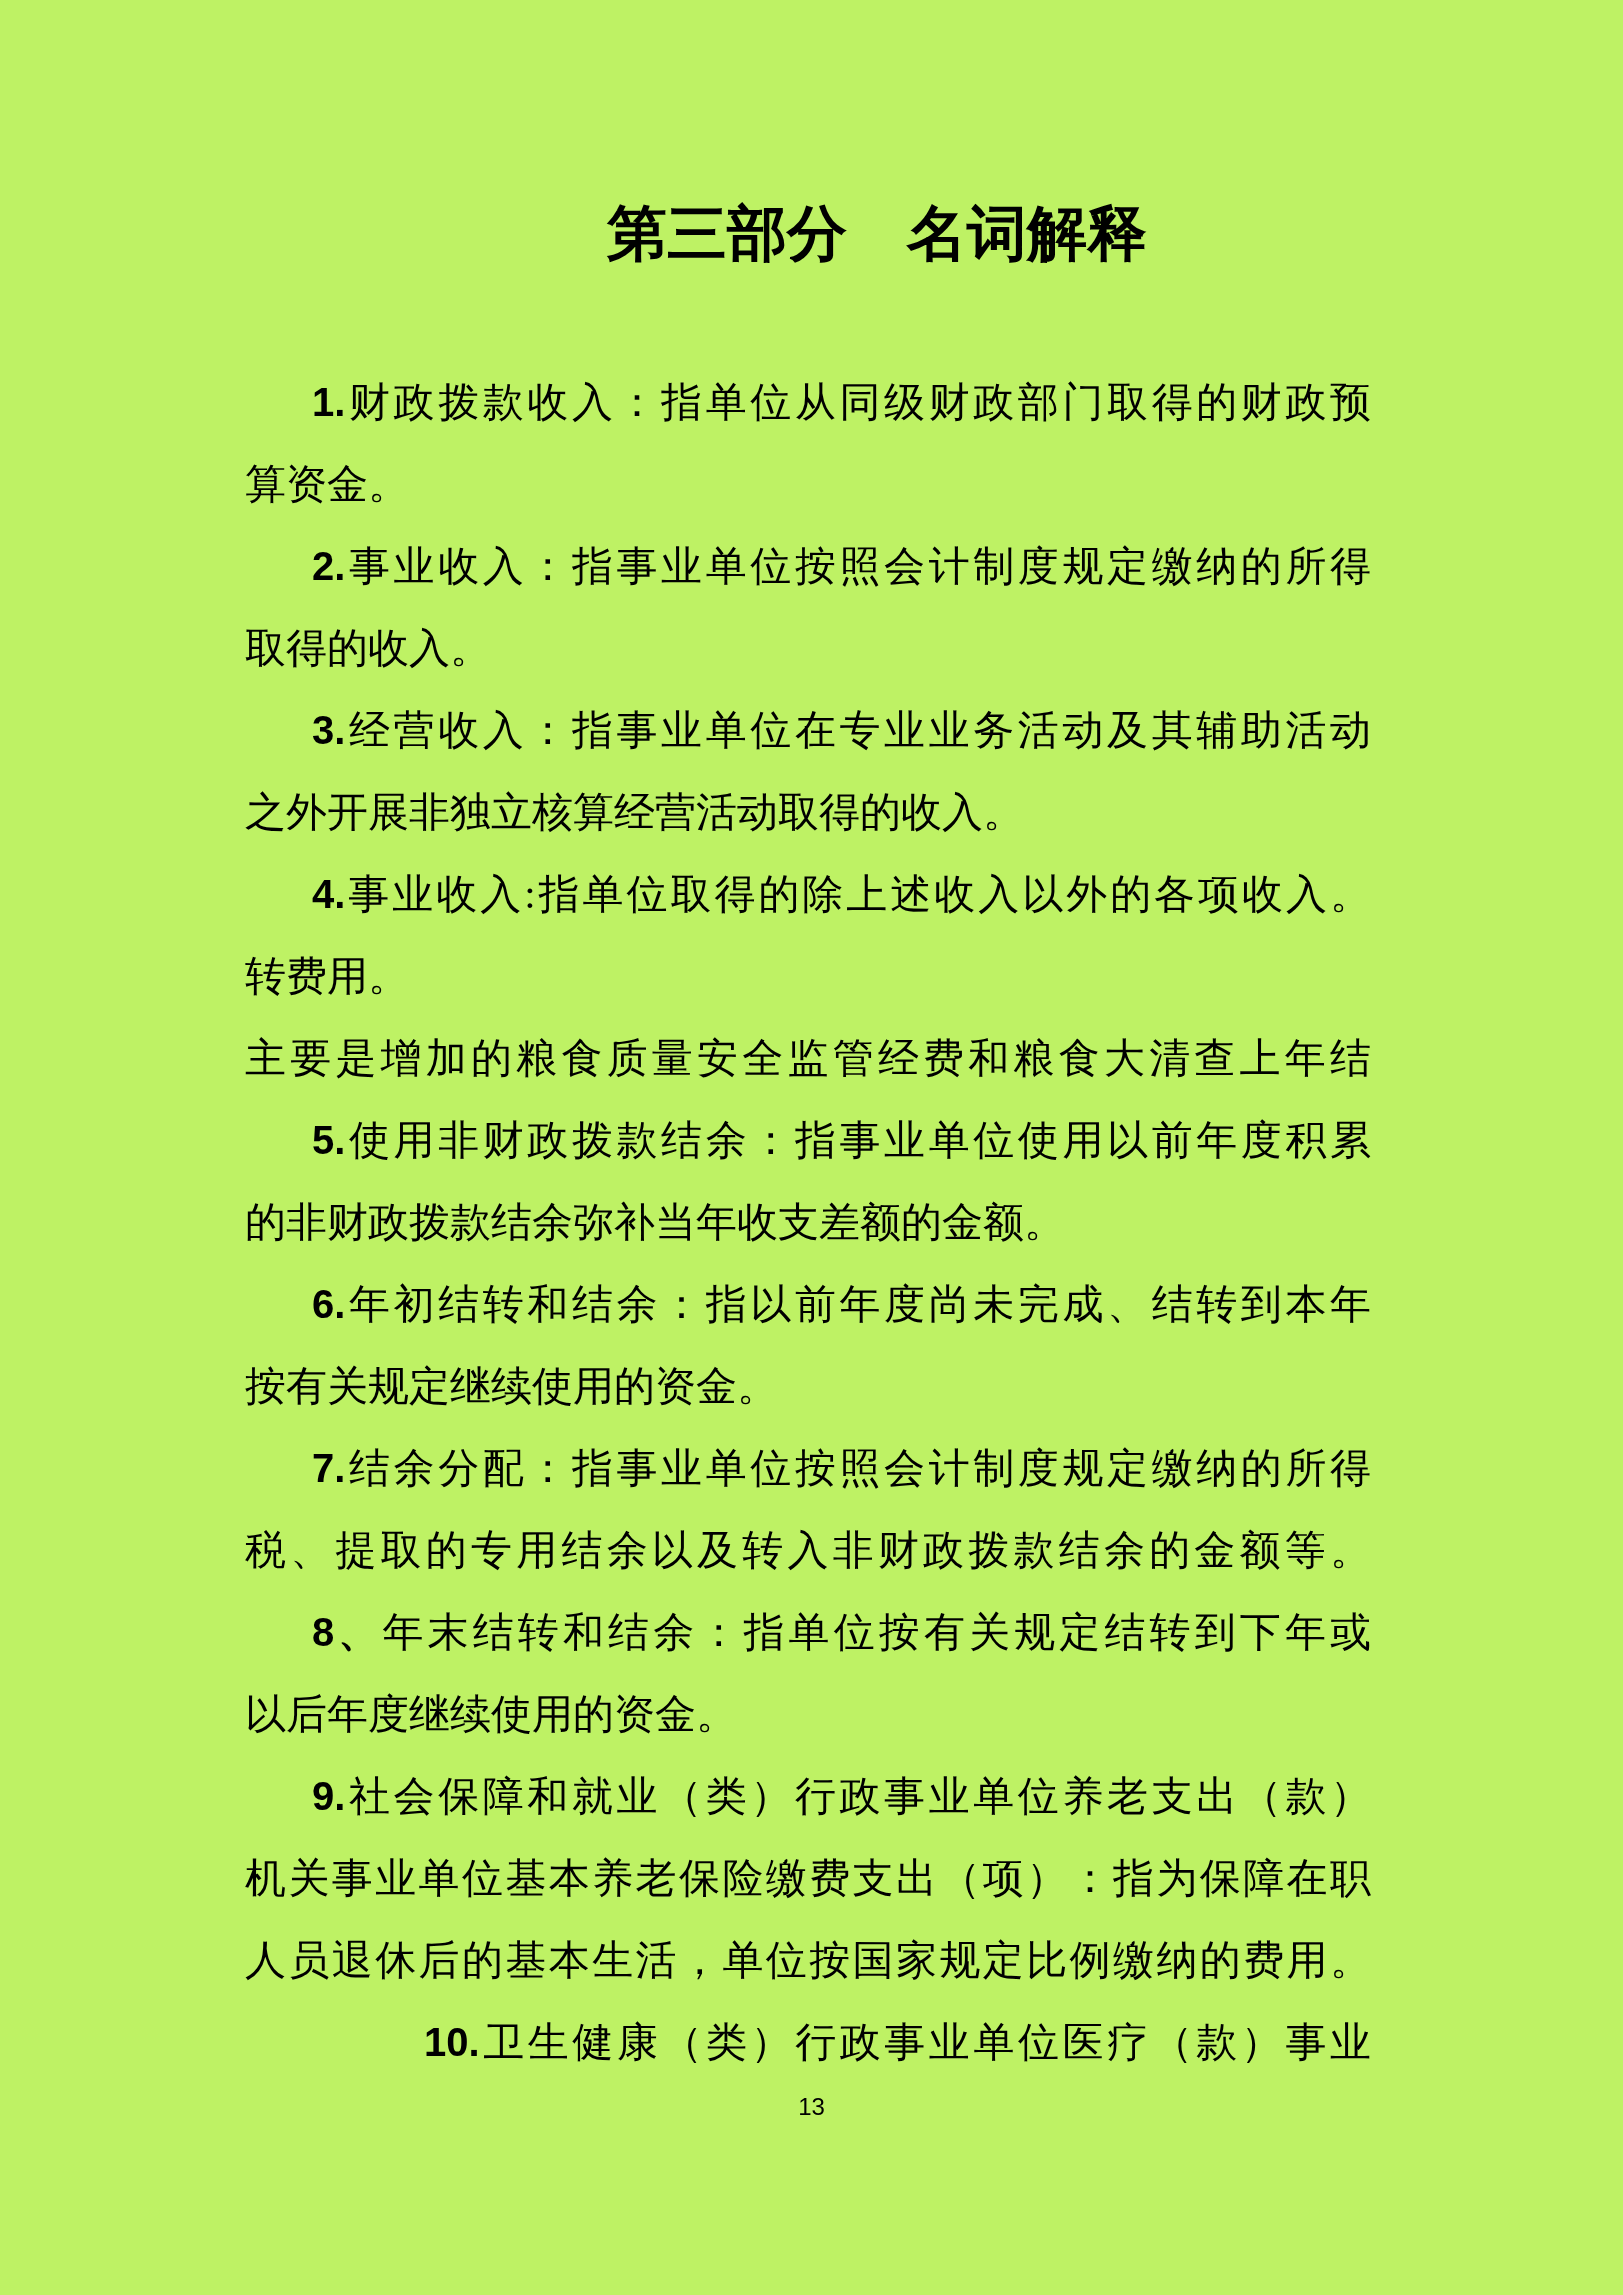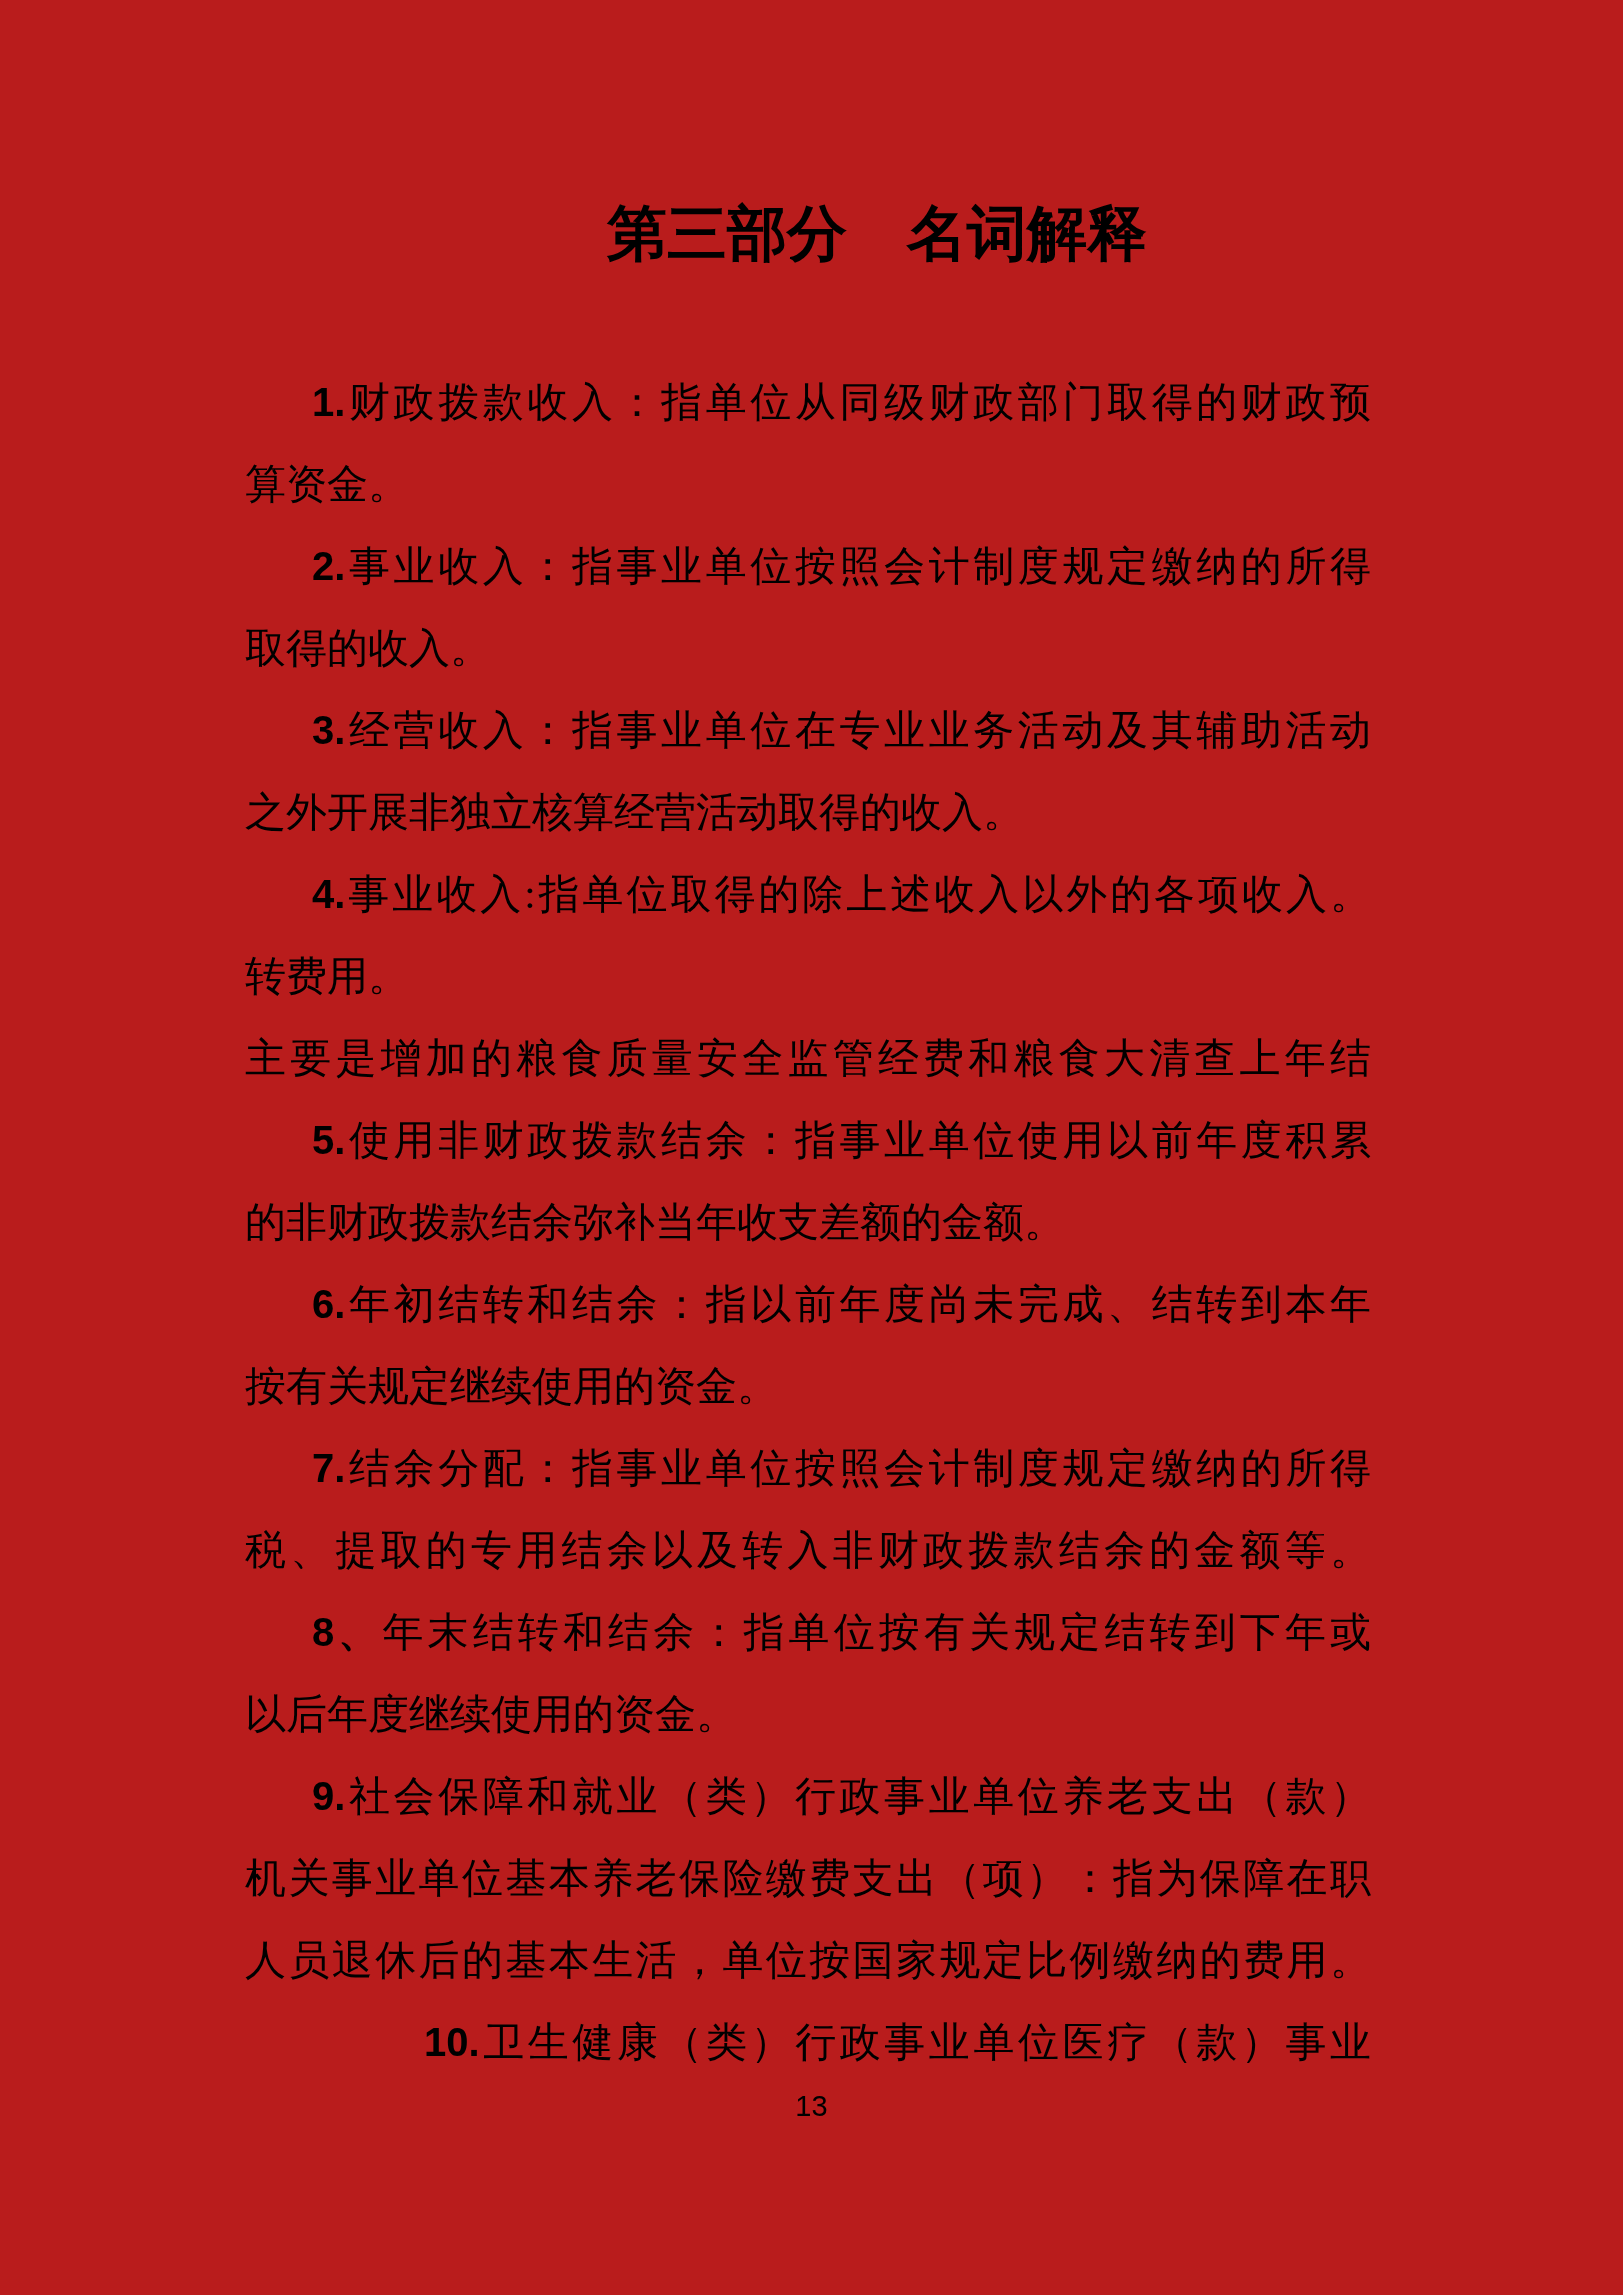--- a/index.html
+++ b/index.html
@@ -1,20 +1,20 @@
 <!DOCTYPE html>
 <html style="font-size:11px"><head>
 <meta charset="utf-8">
 <style>
   html, body { margin: 0; padding: 0; background: #888; }
   .page {
     position: relative;
     width: 1623px;
     height: 2295px;
-    background: #b91c1c;
+    background: #bef264;
     margin: 0 auto;
     overflow: hidden;
     color: #000000;
     font-family: "Liberation Serif", "DejaVu Serif", serif;
   }
   .title {
     position: absolute;
     left: 607px;
     top: 202px;
     margin: 0;
@@ -50,21 +50,21 @@
     font-family: "Liberation Sans", "DejaVu Sans", sans-serif;
     font-weight: 700;
     font-size: 40px;
   }
   .page-number {
     position: absolute;
     left: 0;
     top: 2090px;
     width: 100%;
     text-align: center;
-    font-size: 29px;
+    font-size: 24px;
     line-height: 33px;
     color: #000000;
     font-family: "Liberation Sans", "DejaVu Sans", sans-serif;
   }
 </style>
 </head>
 <body>
 
 <div class="page">
   <h1 class="title">第三部分　名词解释</h1>

